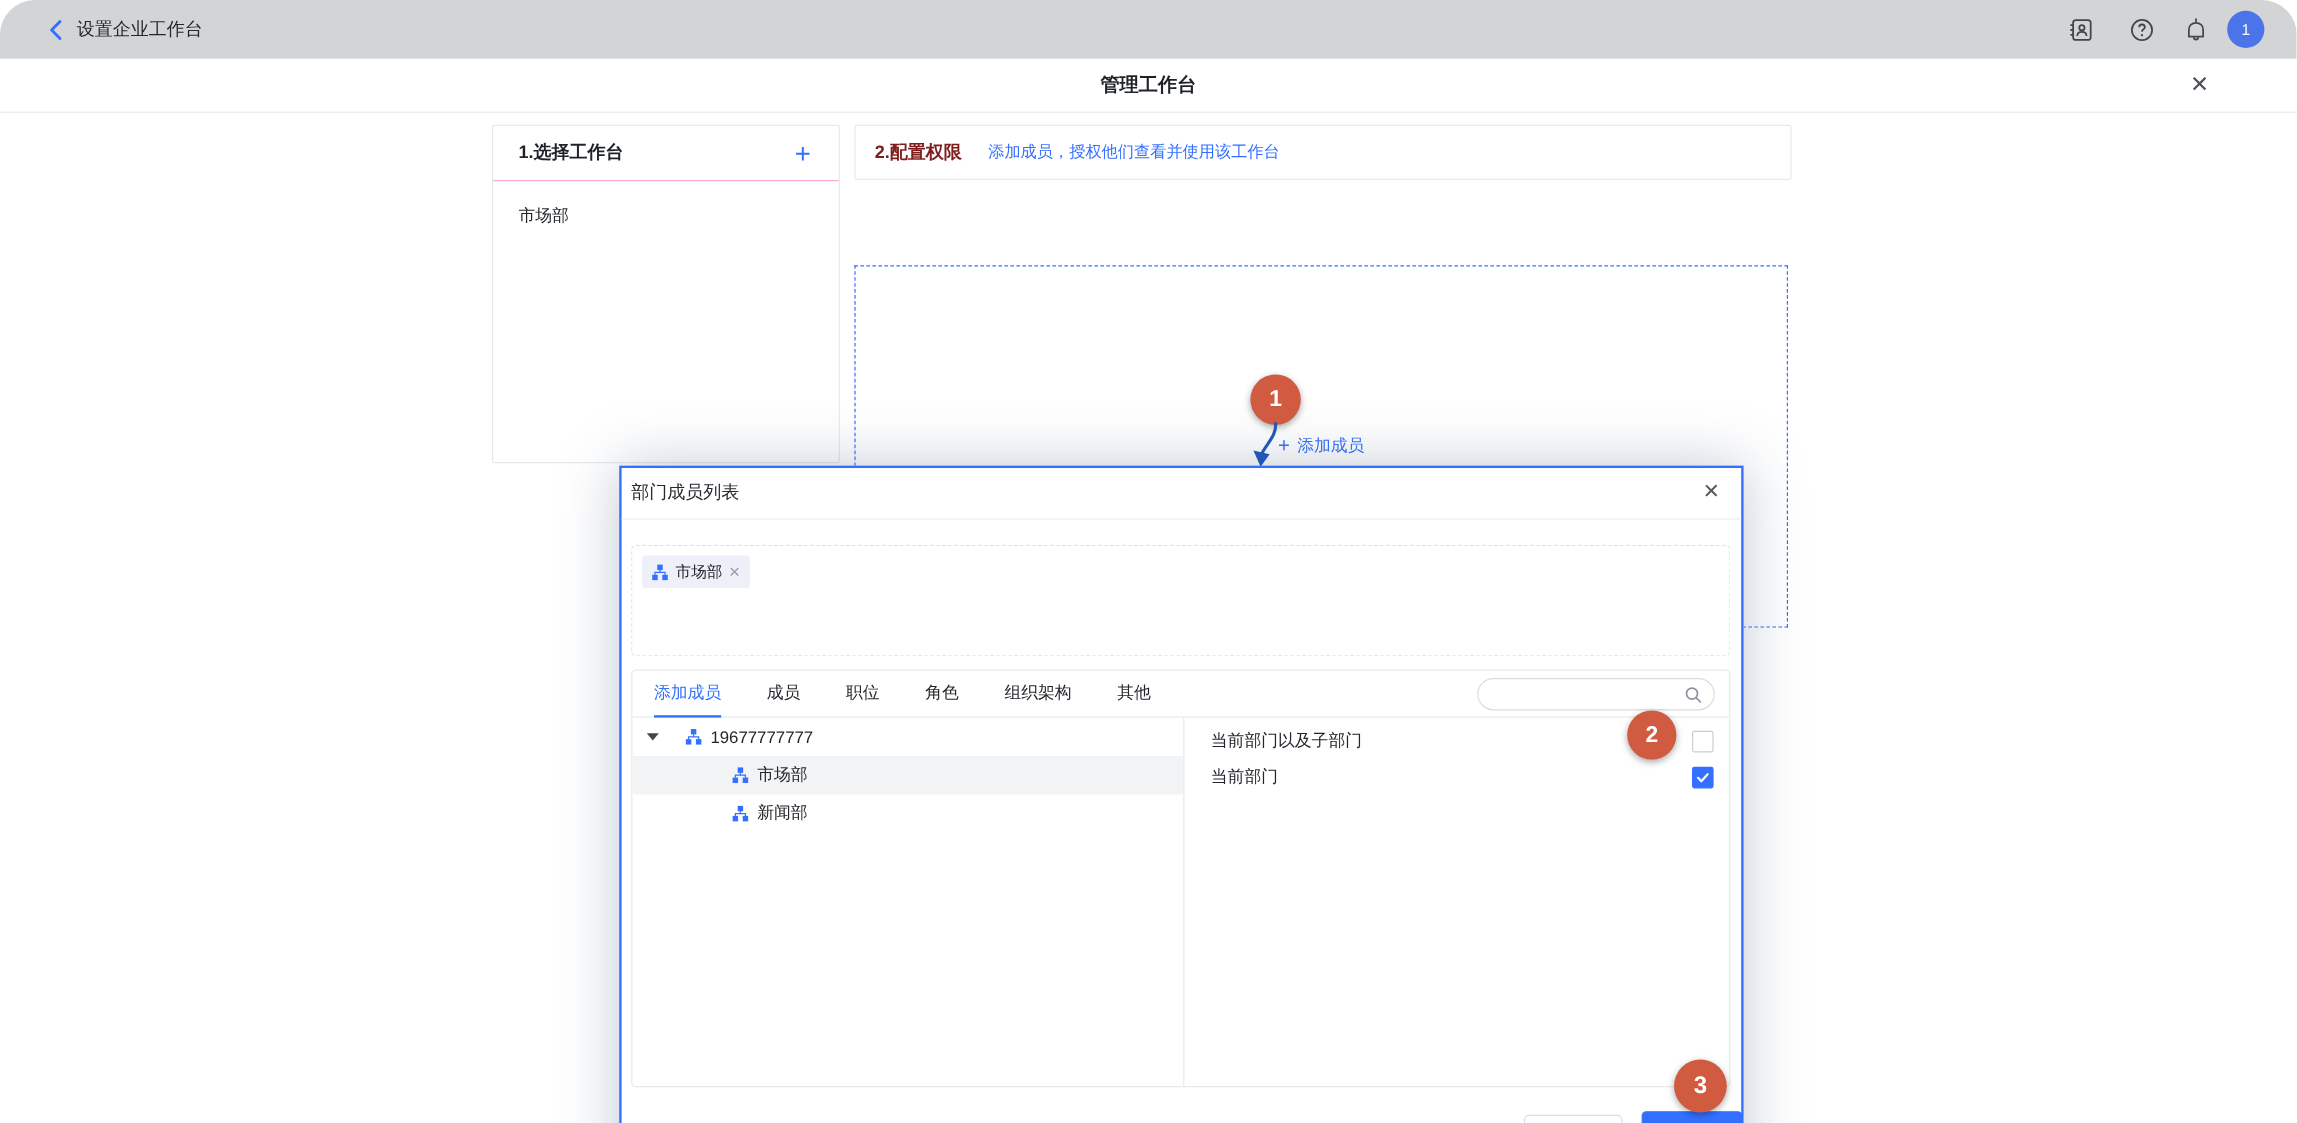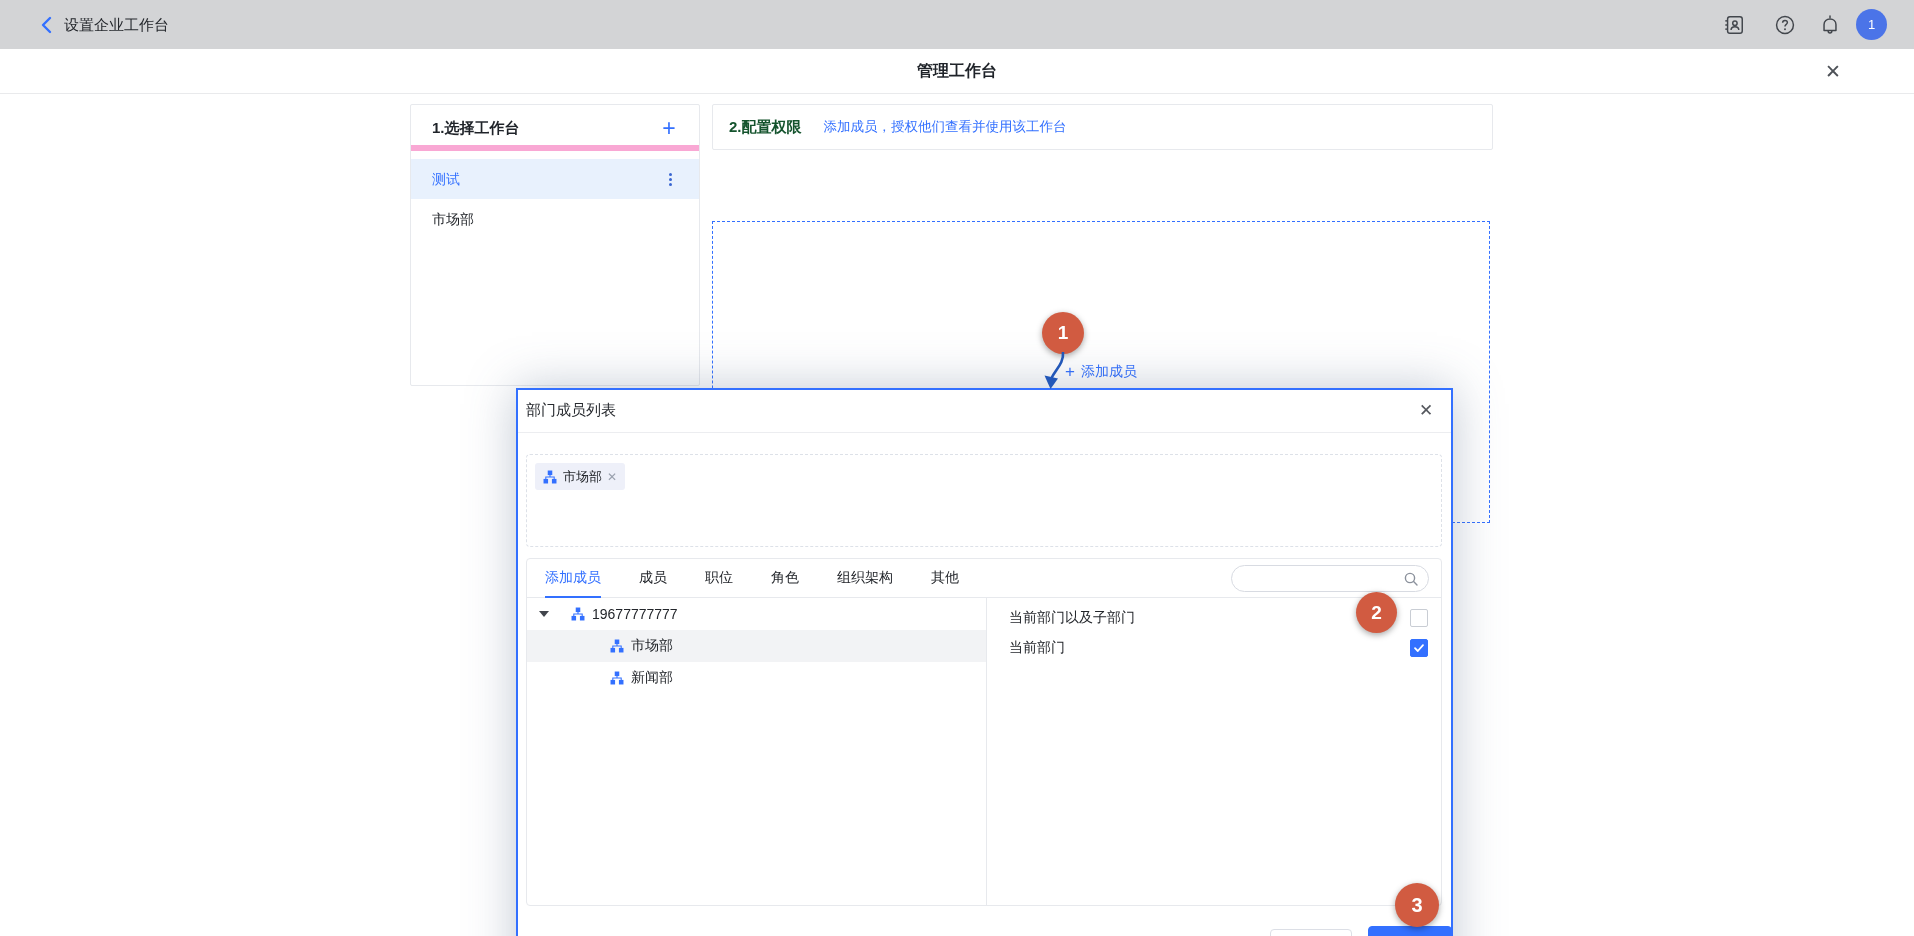--- a/index.html
+++ b/index.html
@@ -1,48 +1,48 @@
 <!DOCTYPE html>
 <html><head>
 <meta charset="utf-8">
 <style>
   * { margin:0; padding:0; box-sizing:border-box; }
   html,body { background:#fff; }
   body { font-family:"Liberation Sans","DejaVu Sans",sans-serif; color:#23262b; }
-  .stage { position:relative; width:1914px; height:936px; overflow:hidden; background:#fff; }
+  .stage { position:relative; width:1914px; height:936px; overflow:hidden; background:#fff;border-radius:29px; }
 
   
   .topbar { position:absolute; left:0; top:0; width:1914px; height:49px; background:#d3d4d6; display:flex; align-items:center; }
   .back-btn { position:absolute; left:34px; top:13px; width:24px; height:24px; display:flex; align-items:center; justify-content:center; cursor:pointer; }
   .topbar-title { position:absolute; left:64px; top:0; line-height:49px; font-size:15px; color:#24272c; }
   .tb-iconbtn { position:absolute; top:12px; width:25px; height:25px; display:flex; align-items:center; justify-content:center; color:#42464c; }
   .tb-contacts { left:1721px; } .tb-help { left:1772px; } .tb-bell { left:1817px; }
   .avatar { position:absolute; left:1856px; top:9px; width:31px; height:31px; border-radius:50%; background:#4b74e8; color:#fff; font-size:13px; display:flex; align-items:center; justify-content:center; }
 
   
   .sheet { position:absolute; left:0; top:49px; width:1914px; height:887px; background:#fff; }
   .page-title { position:absolute; left:50%; transform:translateX(-50%); top:12px; font-size:16px; font-weight:600; color:#1f2329; }
   .page-close { position:absolute; left:1819px; top:8px; width:28px; height:28px; font-size:19px; color:#4d5157; display:flex; align-items:center; justify-content:center; cursor:pointer; }
   .title-divider { position:absolute; left:0; top:44px; width:1914px; height:1px; background:#e9eaec; }
 
   
   .wcard { position:absolute; left:410px; top:55px; width:290px; height:282px; border:1px solid #e7e9ed; border-radius:2px; background:#fff; }
-  .wcard-header { position:relative; height:46px; border-bottom:6px solid #f9a8d4; }
+  .wcard-header { position:relative; height:46px; border-bottom:1px solid #f9a8d4; }
   .wcard-title { position:absolute; left:21px; top:0; line-height:46px; font-size:15px; font-weight:700; color:#1f2329; }
   .wcard-plus { position:absolute; right:16px; top:9px; width:28px; height:28px; color:#3370ff; font-size:23px; font-weight:300; display:flex; align-items:center; justify-content:center; cursor:pointer; }
   .wlist { padding-top:8px; }
   .witem { position:relative; height:40px; line-height:40px; padding-left:21px; font-size:14px; color:#23262b; white-space:nowrap; overflow:hidden; cursor:pointer; }
   .witem.selected { background:#e8f1fd; color:#3370ff; }
   .witem-label { display:inline-block; max-width:250px; overflow:hidden; text-overflow:ellipsis; white-space:nowrap; vertical-align:top; }
   .kebab { position:absolute; right:24px; top:11px; width:10px; height:18px; display:flex; flex-direction:column; align-items:center; justify-content:center; gap:2px; cursor:pointer; }
   .kebab i { width:3px; height:3px; border-radius:50%; background:#3a66d1; }
 
   
   .pcard { position:absolute; left:712px; top:55px; width:781px; height:46px; border:1px solid #e7e9ed; border-radius:2px; display:flex; align-items:center; background:#fff; }
-  .pcard-step { margin-left:16px; font-size:15px; font-weight:700; color:#14532d; }
+  .pcard-step { margin-left:16px; font-size:15px; font-weight:700; color:#7f1d1d; }
   .pcard-hint { margin-left:22px; font-size:13.5px; color:#3370ff; }
   .graybox { position:absolute; left:712px; top:111px; width:781px; height:61px; background:#f4f5f7; border-radius:2px; }
   .graybox-title { position:absolute; left:19px; top:8px; font-size:14px; font-weight:700; color:#1f2329; }
   .graybox-hint { position:absolute; left:19px; top:31px; font-size:13px; color:#9aa1ab; }
   .dashed { position:absolute; left:712px; top:172px; width:778px; height:302px; border:1px dashed #3370ff; display:flex; align-items:center; justify-content:center; background:#fff; }
   .add-member { display:flex; align-items:center; color:#3370ff; font-size:14px; cursor:pointer; }
   .add-member .plus { font-size:17px; font-weight:300; margin-right:6px; }
 
   
   .anno { position:absolute; border-radius:50%; background:#d15b41; color:#fff; font-weight:700; display:flex; align-items:center; justify-content:center; box-shadow:0 2px 6px rgba(0,0,0,.35); z-index:90; }
@@ -142,28 +142,20 @@
     <div class="title-divider"></div>
 
     <div class="wcard">
       <div class="wcard-header">
         <span class="wcard-title">1.选择工作台</span>
         <span class="wcard-plus">
             <span>+</span>
           </span>
       </div>
       <div class="wlist">
-        <div class="witem selected">
-          <span class="witem-label">测试</span>
-          <span class="kebab">
-              <i></i>
-              <i></i>
-              <i></i>
-            </span>
-        </div>
         <div class="witem">
           <span class="witem-label">市场部</span>
         </div>
       </div>
     </div>
 
     <div class="pcard">
       <span class="pcard-step">2.配置权限</span>
       <span class="pcard-hint">添加成员，授权他们查看并使用该工作台</span>
     </div>

